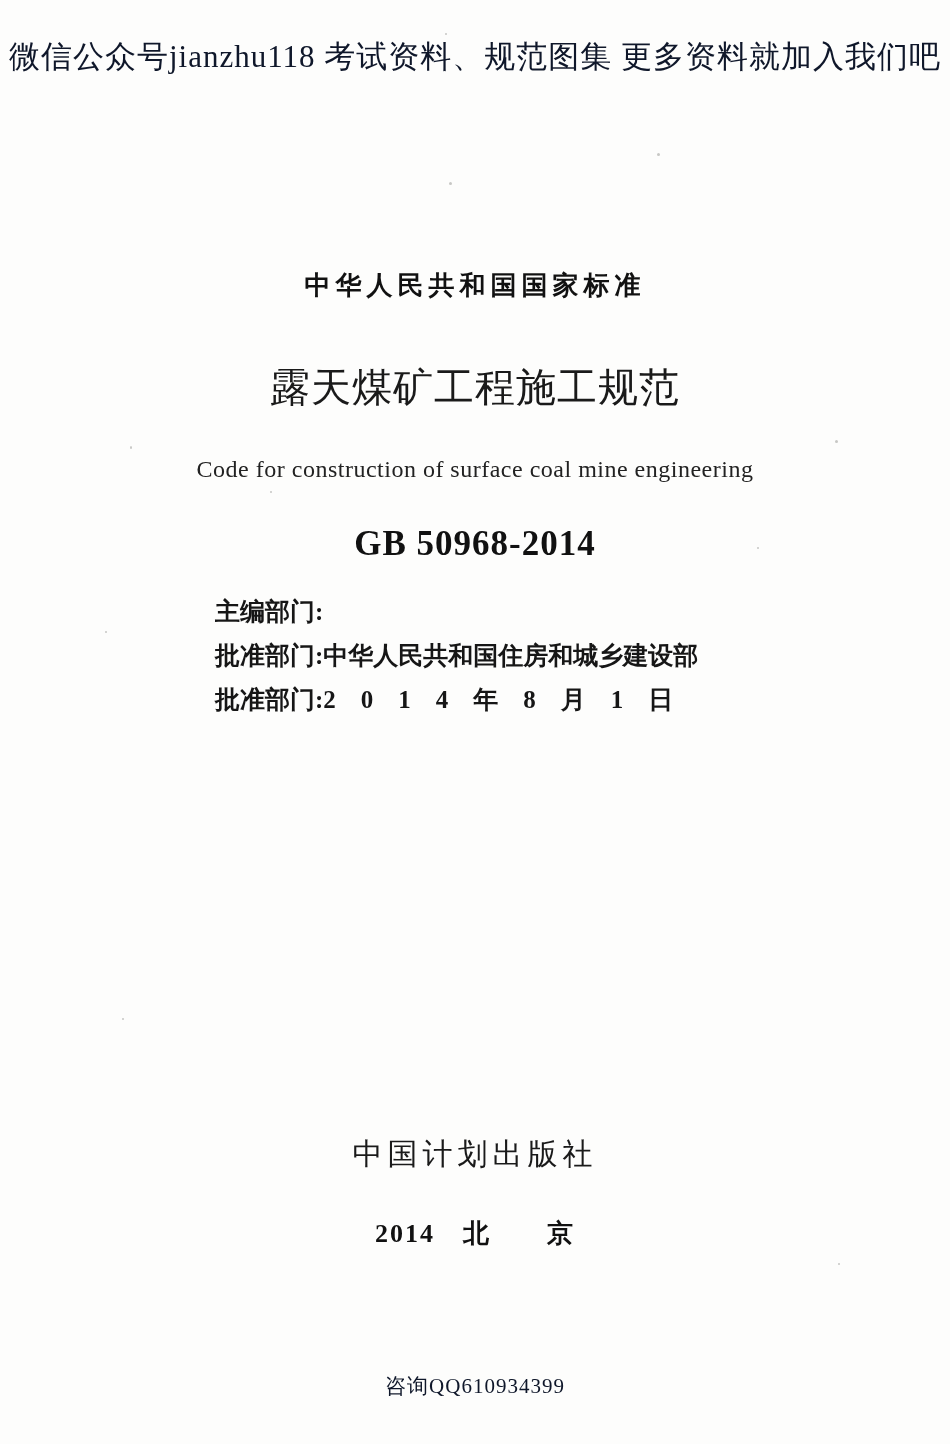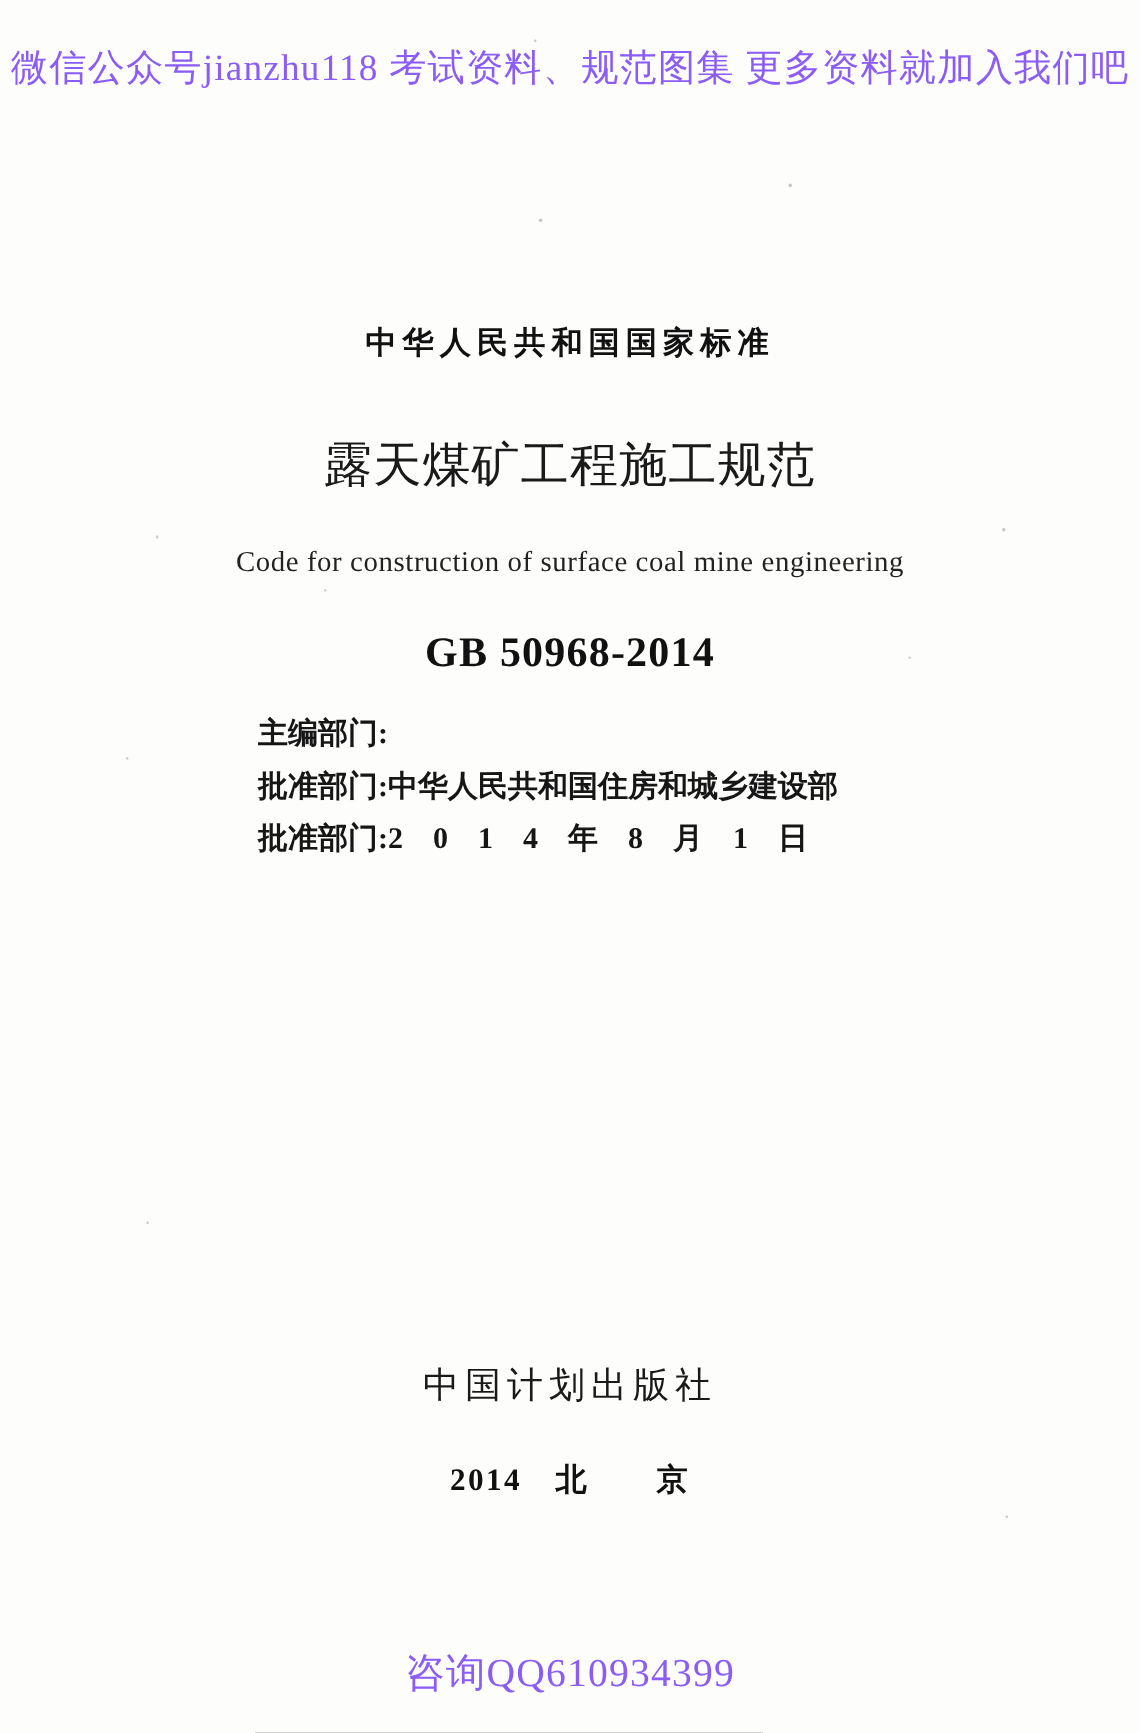--- a/index.html
+++ b/index.html
@@ -18,31 +18,31 @@
 
   .center-line {
     position: absolute;
     left: 0;
     width: 100%;
     text-align: center;
     white-space: nowrap;
   }
 
   .watermark {
-    color: #8b5cf6;
+    color: #0f172a;
     font-family: "Liberation Serif", "DejaVu Serif", serif;
   }
   .watermark-top {
     top: 36px;
     font-size: 31px;
     letter-spacing: 1px;
   }
   .watermark-bottom {
     top: 1372px;
-    font-size: 33px;
+    font-size: 21px;
     letter-spacing: 1px;
   }
 
   .std-label {
     top: 268px;
     font-family: "Liberation Sans", "DejaVu Sans", sans-serif;
     font-weight: bold;
     font-size: 26px;
     letter-spacing: 5px;
     color: #111;

